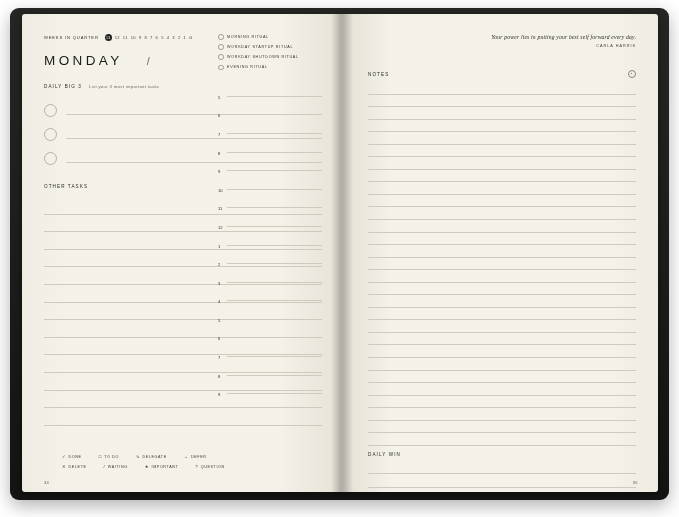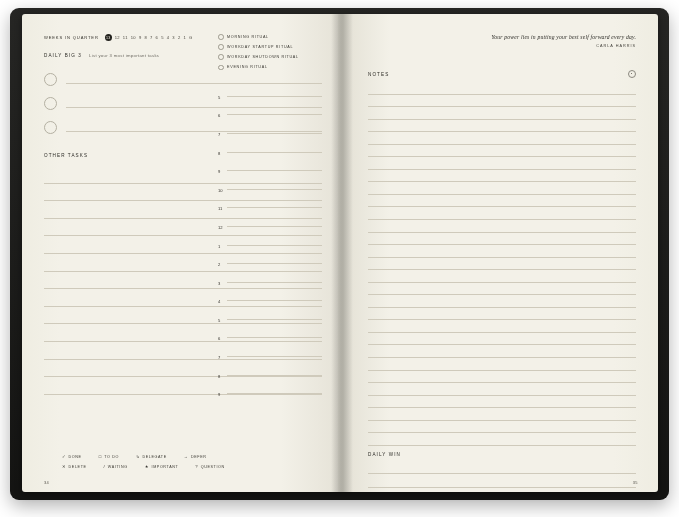--- a/index.html
+++ b/index.html
@@ -345,20 +345,24 @@
           <span class="wk">7</span>
           <span class="wk">6</span>
           <span class="wk">5</span>
           <span class="wk">4</span>
           <span class="wk">3</span>
           <span class="wk">2</span>
           <span class="wk">1</span>
           <span class="wk">G</span>
         </div>
 
+        <div class="title-row">
+          <span class="day-title">MONDAY</span>
+          <span class="day-slash">/</span>
+        </div>
 
         <div class="head-row">
           <span class="section-head">DAILY BIG 3</span>
           <span class="section-sub">List your 3 most important tasks</span>
         </div>
 
         <div class="big3">
           <div class="big3-row">
             <span class="circle"></span>
             <span class="rule"></span>

